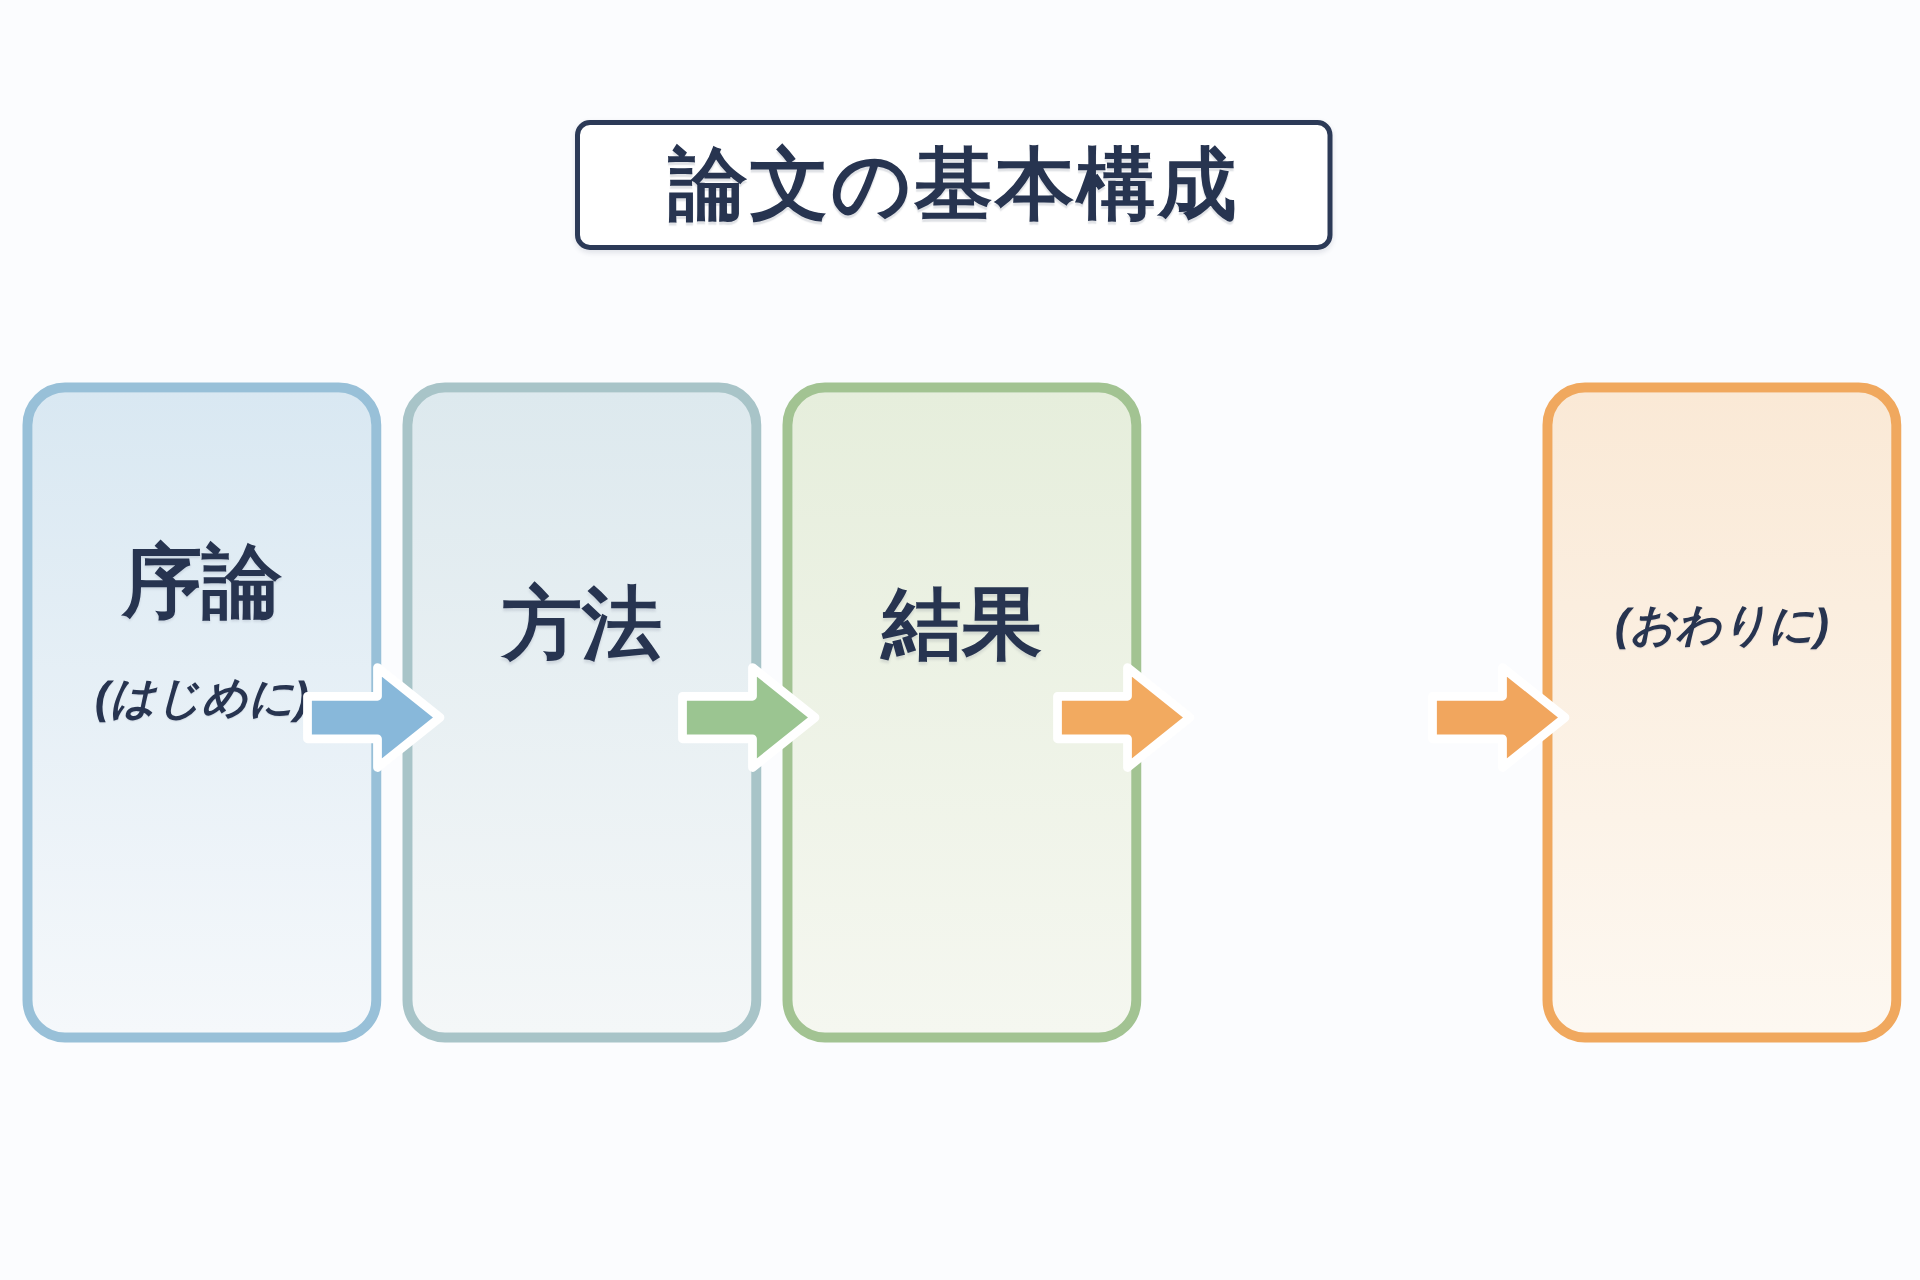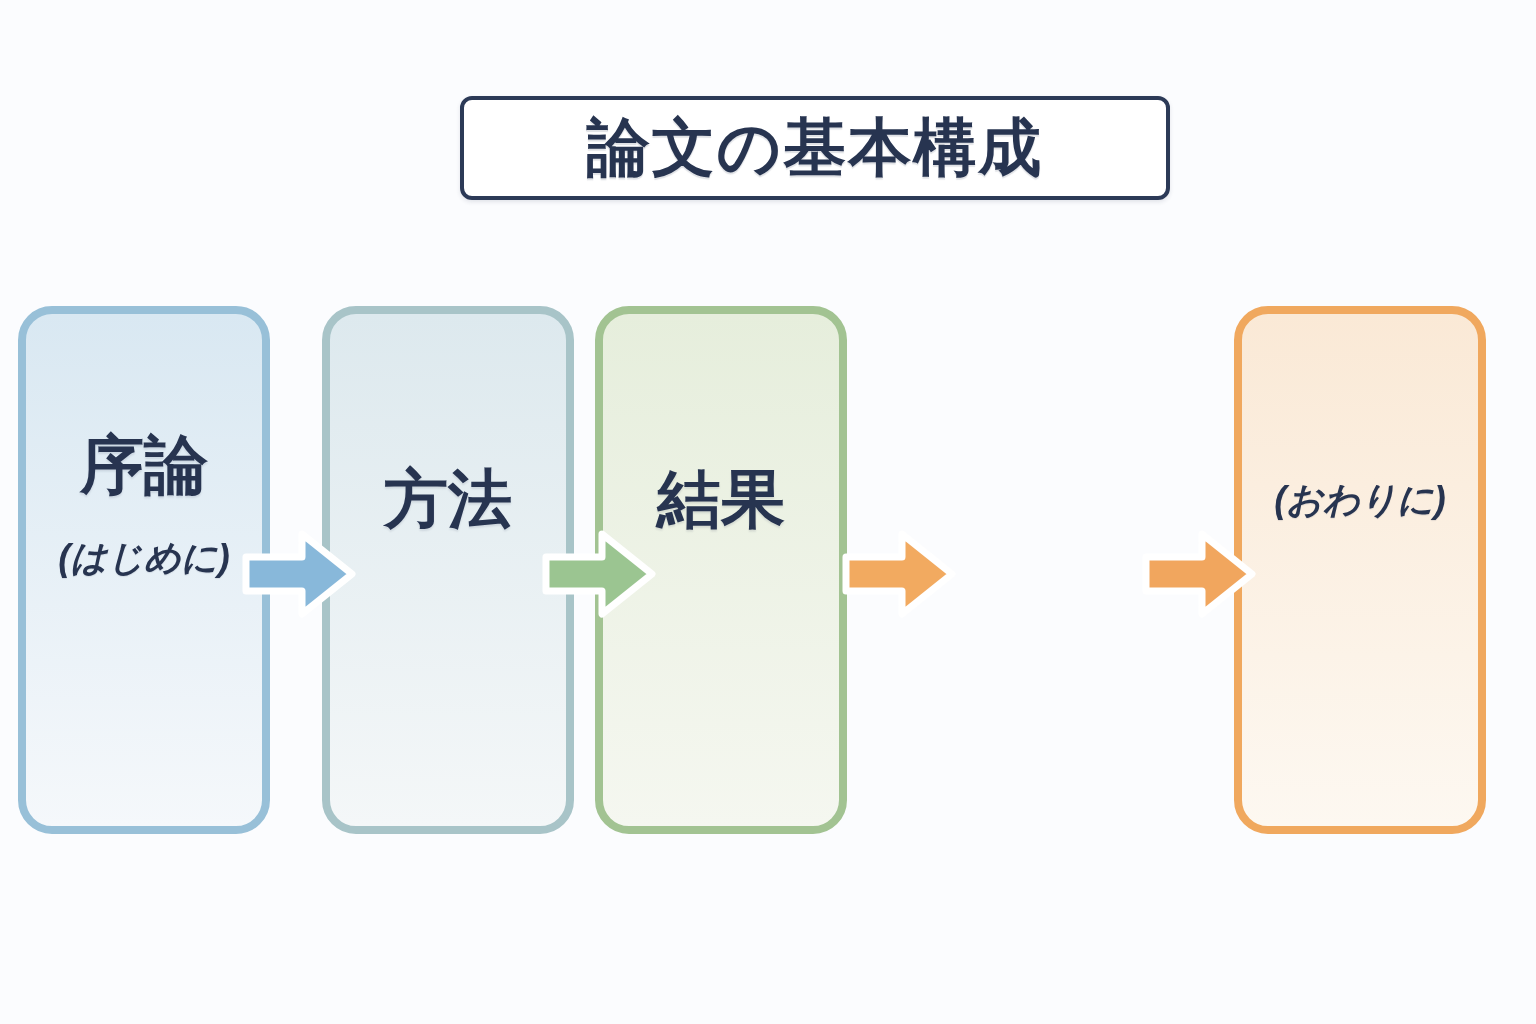--- a/index.html
+++ b/index.html
@@ -7,45 +7,45 @@
     width: 1536px; height: 1024px;
     position: relative; overflow: hidden;
     font-family: "Liberation Sans", "DejaVu Sans", sans-serif;
     background: #fbfcfe;
   }
   .canvas { position: absolute; inset: 0; }
 
   
   .title-box {
     position: absolute; left: 460px; top: 96px;
-    width: 710px; height: 104px;
+    width: 606px; height: 104px;
     background: #ffffff;
     border: 4px solid #2c3a57;
     border-radius: 12px;
     box-sizing: border-box;
     display: flex; align-items: center; justify-content: center;
     box-shadow: 0 2px 4px rgba(40,52,80,0.12);
   }
   .title-text {
     font-size: 63px; font-weight: bold; letter-spacing: 2px;
     text-shadow: 0 2px 1px rgba(38,52,80,0.15);
     white-space: nowrap;
   }
 
   
   .card {
     position: absolute; top: 306px;
-    width: 252px; height: 528px;
+    width: 287px; height: 528px;
     border: 8px solid #ccc;
     border-radius: 34px;
     box-sizing: border-box;
   }
   .c0 { left: 18px; }
   .c1 { left: 322px; }
-  .c2 { left: 595px; }
+  .c2 { left: 626px; }
   .c3 { left: 930px; }
   .c4 { left: 1234px; }
 
   .text-block {
     position: absolute; left: 0; right: 0; top: 150px;
     display: flex; flex-direction: column; align-items: center;
     text-align: center;
   }
   .card.first .text-block { top: 116px; }
 

